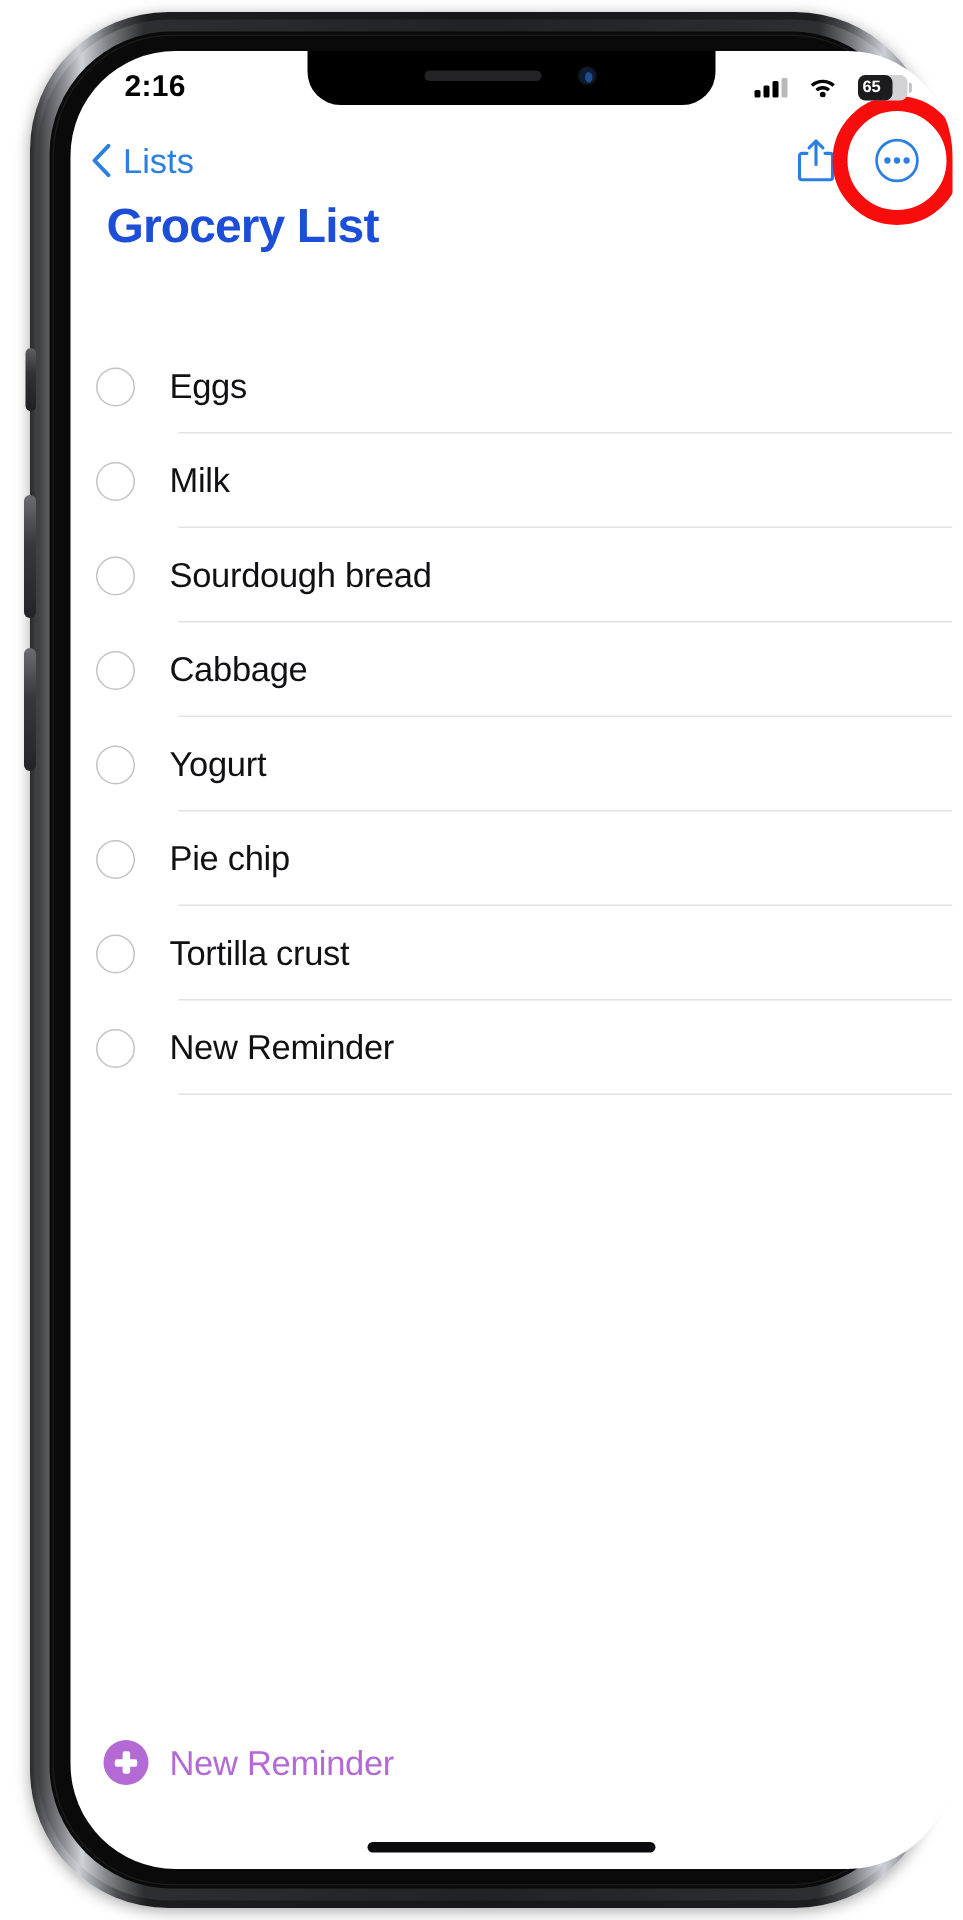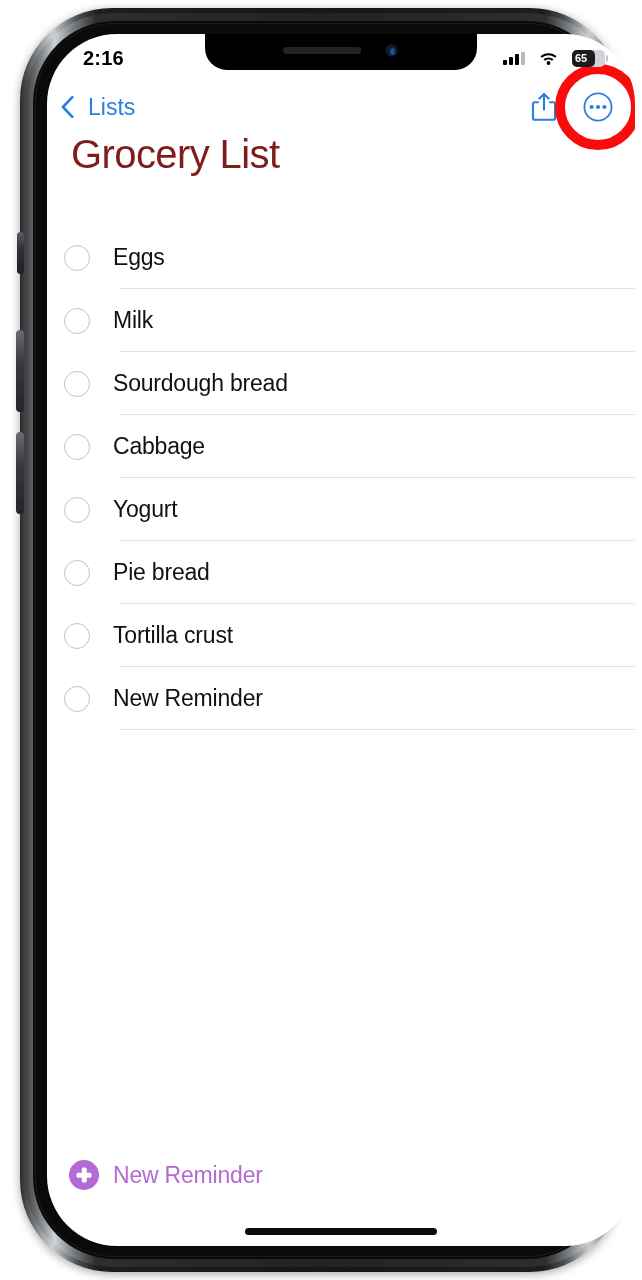--- a/index.html
+++ b/index.html
@@ -241,21 +241,21 @@
     height: 58px;
     display: flex;
     align-items: center;
     justify-content: space-between;
     padding: 0 22px 0 14px;
     z-index: 10;
   }
   .nav-back {
     display: flex;
     align-items: center;
-    gap: 14px;
+    gap: 8px;
     color: #2a7fe0;
     font-size: 23px;
     cursor: pointer;
   }
   .chevron-left {
     width: 13px; height: 22px;
     display: block;
   }
   .nav-actions {
     display: flex;
@@ -283,23 +283,23 @@
     border: 10px solid #f80c0c;
     pointer-events: none;
     z-index: 40;
   }
 
   
   .list-title {
     position: absolute;
     top: 98px;
     left: 24px;
-    font-size: 40px;
-    font-weight: normal;
-    color: #7f1d1d;
+    font-size: 32px;
+    font-weight: bold;
+    color: #1d4ed8;
     letter-spacing: -0.6px;
   }
 
   
   .list {
     position: absolute;
     top: 192px;
     left: 0;
     width: 100%;
   }
@@ -492,21 +492,21 @@
       </div>
 
       <div class="list-row">
         <span class="checkbox"></span>
         <span class="row-label">Yogurt</span>
         <span class="divider"></span>
       </div>
 
       <div class="list-row">
         <span class="checkbox"></span>
-        <span class="row-label">Pie bread</span>
+        <span class="row-label">Pie chip</span>
         <span class="divider"></span>
       </div>
 
       <div class="list-row">
         <span class="checkbox"></span>
         <span class="row-label">Tortilla crust</span>
         <span class="divider"></span>
       </div>
 
       <div class="list-row">

